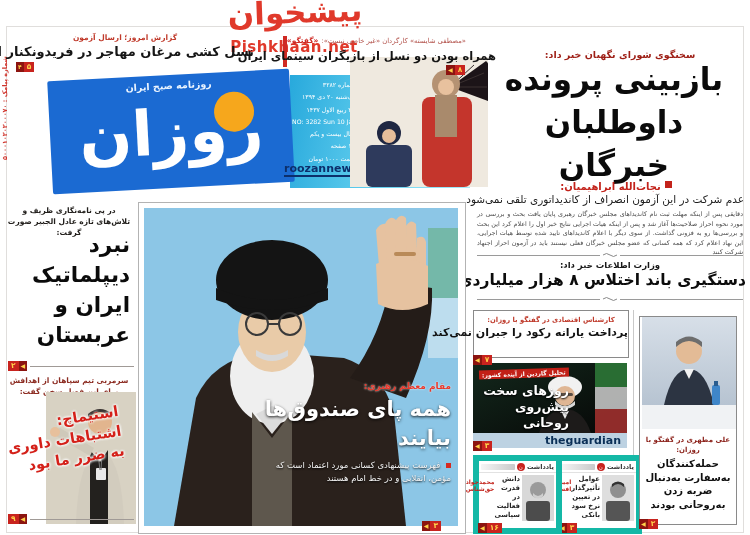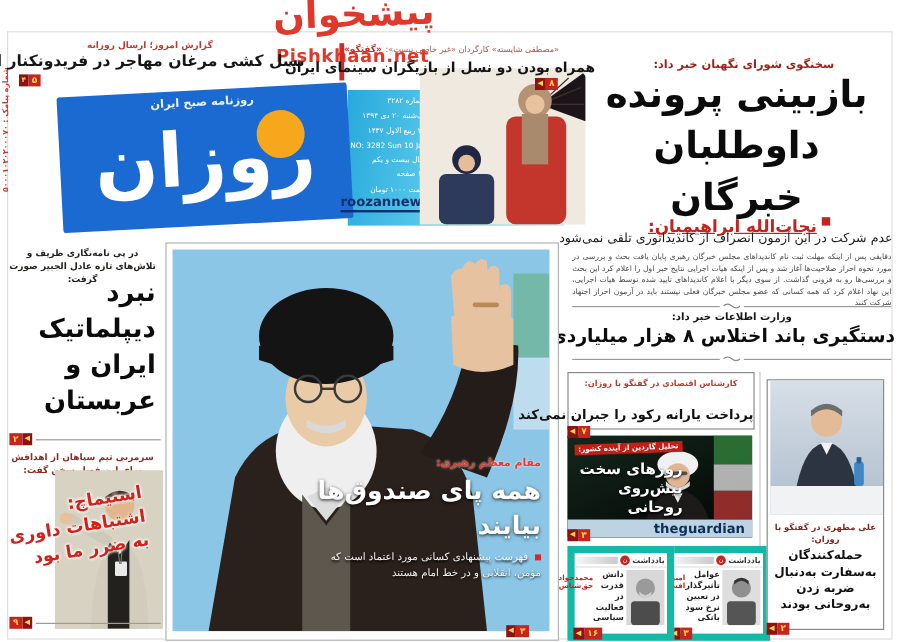--- a/index.html
+++ b/index.html
@@ -50,39 +50,39 @@
   #info li::before{content:"";position:absolute;right:0;top:4px;width:4px;height:4px;border-radius:50%;background:#d43c2c;}
   #website{left:284px;top:162px;width:84px;text-align:center;font-size:11px;font-weight:bold;color:#0c2f6b;
            z-index:4;border-bottom:2px solid #0c2f6b;direction:ltr;}
   #actresses{left:350px;top:57px;width:138px;height:130px;z-index:4;background:#efe9df;}
 
   
   #lead-kicker{left:498px;top:49px;width:244px;text-align:center;font-size:9.5px;font-weight:bold;color:#9e1f16;}
   #lead-headline{left:486px;top:58px;width:256px;text-align:center;font-size:31px;font-weight:bold;
                  color:#0b0b0b;line-height:43px;}
   #lead-subkicker{left:490px;top:181px;width:252px;display:flex;justify-content:center;
-                  gap:4px;font-size:14px;font-weight:bold;color:#c3231b;text-decoration:underline;}
+                  gap:4px;font-size:10px;font-weight:bold;color:#c3231b;}
   .sq{width:7px;height:7px;background:#c3231b;display:inline-block;}
   #lead-subhead{left:478px;top:193px;width:266px;text-align:left;font-size:10.5px;font-weight:normal;
                 color:#1c1c1c;white-space:nowrap;}
   #lead-body{left:477px;top:210px;width:266px;font-size:6.4px;line-height:9.6px;color:#4a4a4a;text-align:justify;}
   .orn{display:flex;align-items:center;}
   .orn .l{flex:1;border-top:1px solid #9a9a9a;}
   .orn svg{margin:0 3px;}
   #div1{left:477px;top:252px;width:266px;}
   #intel-kicker{left:477px;top:260px;width:266px;text-align:center;font-size:8.5px;font-weight:bold;color:#171717;}
   #intel-headline{left:472px;top:271px;width:274px;text-align:center;font-size:15.5px;font-weight:bold;
                   color:#0c0c0c;white-space:nowrap;}
   #div2{left:477px;top:296px;width:266px;}
 
   
   #econ-box{left:473px;top:310px;width:154px;height:46px;border:1px solid #8a8a8a;background:#fff;z-index:5;}
   #econ-box .k{margin-top:5px;text-align:center;font-size:6.8px;font-weight:bold;color:#bf3a2b;}
-  #econ-box .h{text-align:center;font-size:11px;font-weight:bold;color:#111;margin-top:15px;white-space:nowrap;}
-  #rouhani{left:473px;top:363px;width:154px;height:85px;overflow:hidden;background:#14532d;}
+  #econ-box .h{text-align:center;font-size:11px;font-weight:bold;color:#111;margin-top:2px;white-space:nowrap;}
+  #rouhani{left:473px;top:363px;width:154px;height:85px;overflow:hidden;background:#1d4ed8;}
   #rouhani .chip{position:absolute;left:6px;top:6px;background:#c22017;color:#fff;font-size:6px;
                  font-weight:bold;padding:1px 3px;transform:rotate(-2deg);z-index:3;}
   #rouhani .h{position:absolute;left:6px;top:20px;width:90px;font-size:12.5px;line-height:16px;font-weight:bold;
               color:#fff;text-align:right;text-shadow:0 1px 2px #000;z-index:3;}
   #rouhani .guardian{position:absolute;left:0;bottom:0;width:100%;height:15px;background:#bdd2e2;z-index:3;}
   #rouhani .guardian span{position:absolute;right:6px;top:1px;font-size:11px;font-weight:bold;color:#0a2f57;direction:ltr;}
   #vrule{left:633px;top:310px;width:1px;height:213px;background:#c9c9c9;}
 
   
   .notebox{position:absolute;top:455px;width:77px;height:67px;border:6px solid #14b8a6;background:#fff;z-index:5;}
@@ -136,21 +136,21 @@
 <body>
 
 <div id="canvas">
   <div class="pageborder"></div>
 
   <div class="abs" id="wm-logo">پیشخوان</div>
   <div class="abs" id="wm-site">Pishkhaan.net</div>
 
   <div class="abs" id="sms">شماره پیامک : ۵۰۰۰۱۰۲۰۲۰۰۰۷۰</div>
 
-  <div class="abs" id="tl-kicker">گزارش امروز؛ ارسال روزانه</div>
+  <div class="abs" id="tl-kicker">گزارش امروز؛ ارسال آزمون</div>
   <div class="abs" id="tl-headline">نسل کشی مرغان مهاجر در فریدونکنار ادامه دارد</div>
   <div class="badge-abs pbadge" style="left:16px;top:62px;">
     <span class="n">۵</span>
     <span class="a">۴</span>
   </div>
 
   <div class="abs" id="tm-bar"></div>
   <div class="abs" id="tm-kicker">
     <span class="lab">«گفتگو»</span>
     <span>«مصطفی شایسته» کارگردان «غیر خاصی نیست»:</span>

